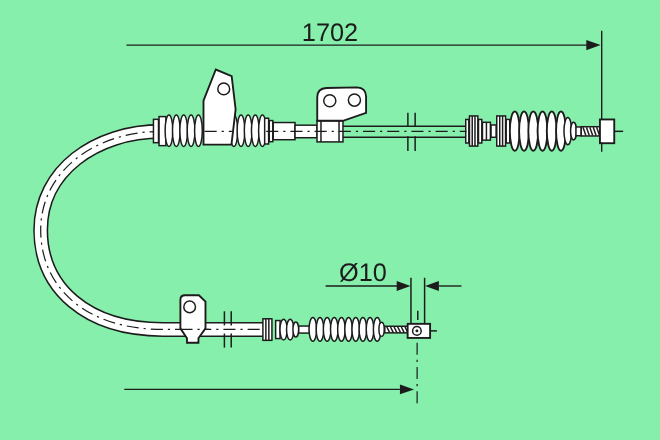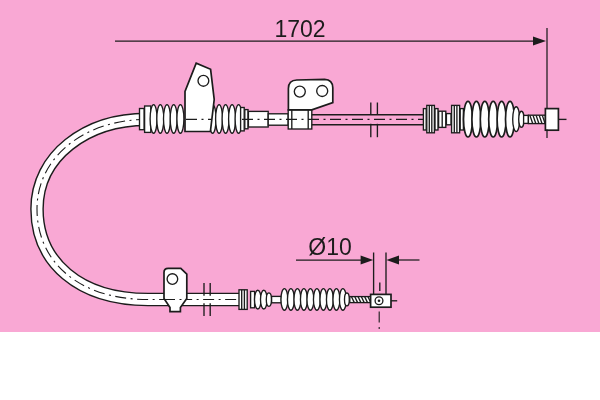--- a/index.html
+++ b/index.html
@@ -1,16 +1,16 @@
 <!DOCTYPE html>
 <html><head>
 <meta charset="utf-8">
 <style>
   html,body{margin:0;padding:0;background:#ffffff;}
-  .page{position:relative;width:600px;height:332px;background:#f9a8d4;overflow:hidden;}
+  .page{position:relative;width:600px;height:400px;background:#86efac;overflow:hidden;}
   svg{display:block;}
   .s  {stroke:#1c1c1c;fill:none;stroke-width:1.35;}
   .s17{stroke-width:1.7;}
   .wf {fill:#ffffff;}
   .cl {stroke:#1c1c1c;fill:none;stroke-width:1.1;stroke-dasharray:11 4.5 2 4.5;}
   .dim{stroke:#1c1c1c;fill:none;stroke-width:1.25;}
   .ah {fill:#1c1c1c;stroke:none;}
   .lbl{font-family:"Liberation Sans",sans-serif;font-size:23px;fill:#1c1c1c;}
 </style>
 </head>

